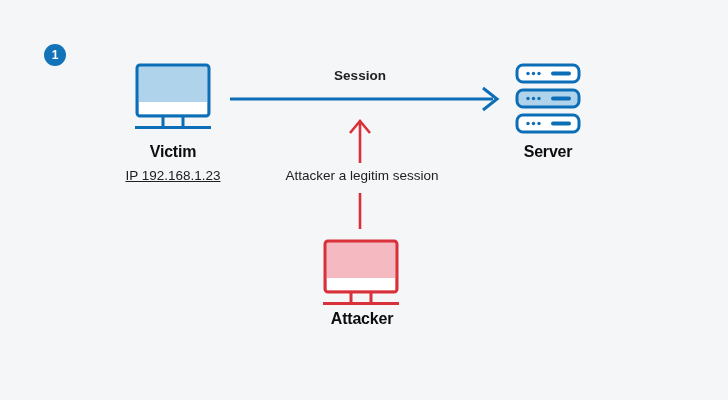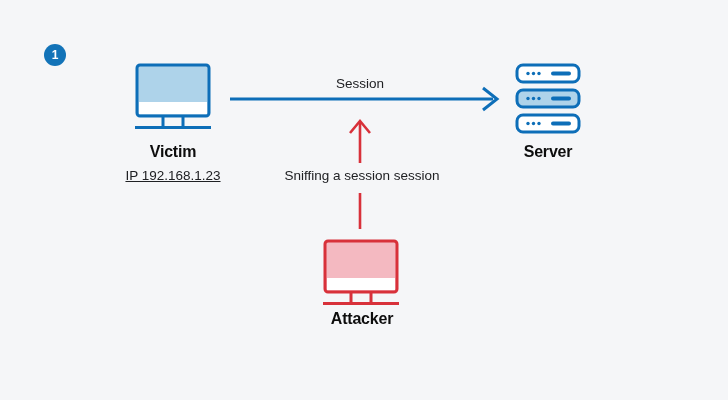--- a/index.html
+++ b/index.html
@@ -72,32 +72,32 @@
   <svg class="abs" style="left:133px; top:62px;" width="80" height="70" viewBox="0 0 80 70">
     <rect x="4" y="3" width="72" height="51" rx="3" class="fill-blue-light"></rect>
     <rect x="6" y="40" width="68" height="12" class="fill-white"></rect>
     <rect x="4" y="3" width="72" height="51" rx="3" class="no-fill stroke-blue" stroke-width="3"></rect>
     <path d="M30 54 V65 M50 54 V65" class="no-fill stroke-blue" stroke-width="3"></path>
     <line x1="2" y1="65.5" x2="78" y2="65.5" class="stroke-blue" stroke-width="3"></line>
   </svg>
   <div class="abs node-title" style="left:103px; top:142px; width:140px;">Victim</div>
   <div class="abs node-sub" style="left:103px; top:168px; width:140px;text-decoration:underline;">IP 192.168.1.23</div>
 
-  <div class="abs edge-label" style="left:290px; top:76px; width:140px;">Session</div>
+  <div class="abs edge-label" style="left:290px; top:68px; width:140px;font-weight:bold;">Session</div>
   <svg class="abs" style="left:228px; top:85px;" width="274" height="28" viewBox="0 0 274 28">
     <line x1="2" y1="14" x2="265" y2="14" class="stroke-blue" stroke-width="3"></line>
     <polyline points="255,3 269,14 255,25" class="no-fill stroke-blue" stroke-width="3"></polyline>
   </svg>
 
   <svg class="abs" style="left:346px; top:117px;" width="28" height="116" viewBox="0 0 28 116">
     <polyline points="4,16 14,4 24,16" class="no-fill stroke-red" stroke-width="2.6"></polyline>
     <line x1="14" y1="6" x2="14" y2="46" class="stroke-red" stroke-width="2.6"></line>
     <line x1="14" y1="76" x2="14" y2="112" class="stroke-red" stroke-width="2.6"></line>
   </svg>
-  <div class="abs edge-label" style="left:262px; top:168px; width:200px;">Sniffing a session session</div>
+  <div class="abs edge-label" style="left:262px; top:168px; width:200px;">Attacker a legitim session</div>
 
   <svg class="abs" style="left:321px; top:238px;" width="80" height="70" viewBox="0 0 80 70">
     <rect x="4" y="3" width="72" height="51" rx="3" class="fill-red-light"></rect>
     <rect x="6" y="40" width="68" height="12" class="fill-white"></rect>
     <rect x="4" y="3" width="72" height="51" rx="3" class="no-fill stroke-red" stroke-width="3"></rect>
     <path d="M30 54 V65 M50 54 V65" class="no-fill stroke-red" stroke-width="3"></path>
     <line x1="2" y1="65.5" x2="78" y2="65.5" class="stroke-red" stroke-width="3"></line>
   </svg>
   <div class="abs node-title" style="left:292px; top:309px; width:140px;">Attacker</div>
 

